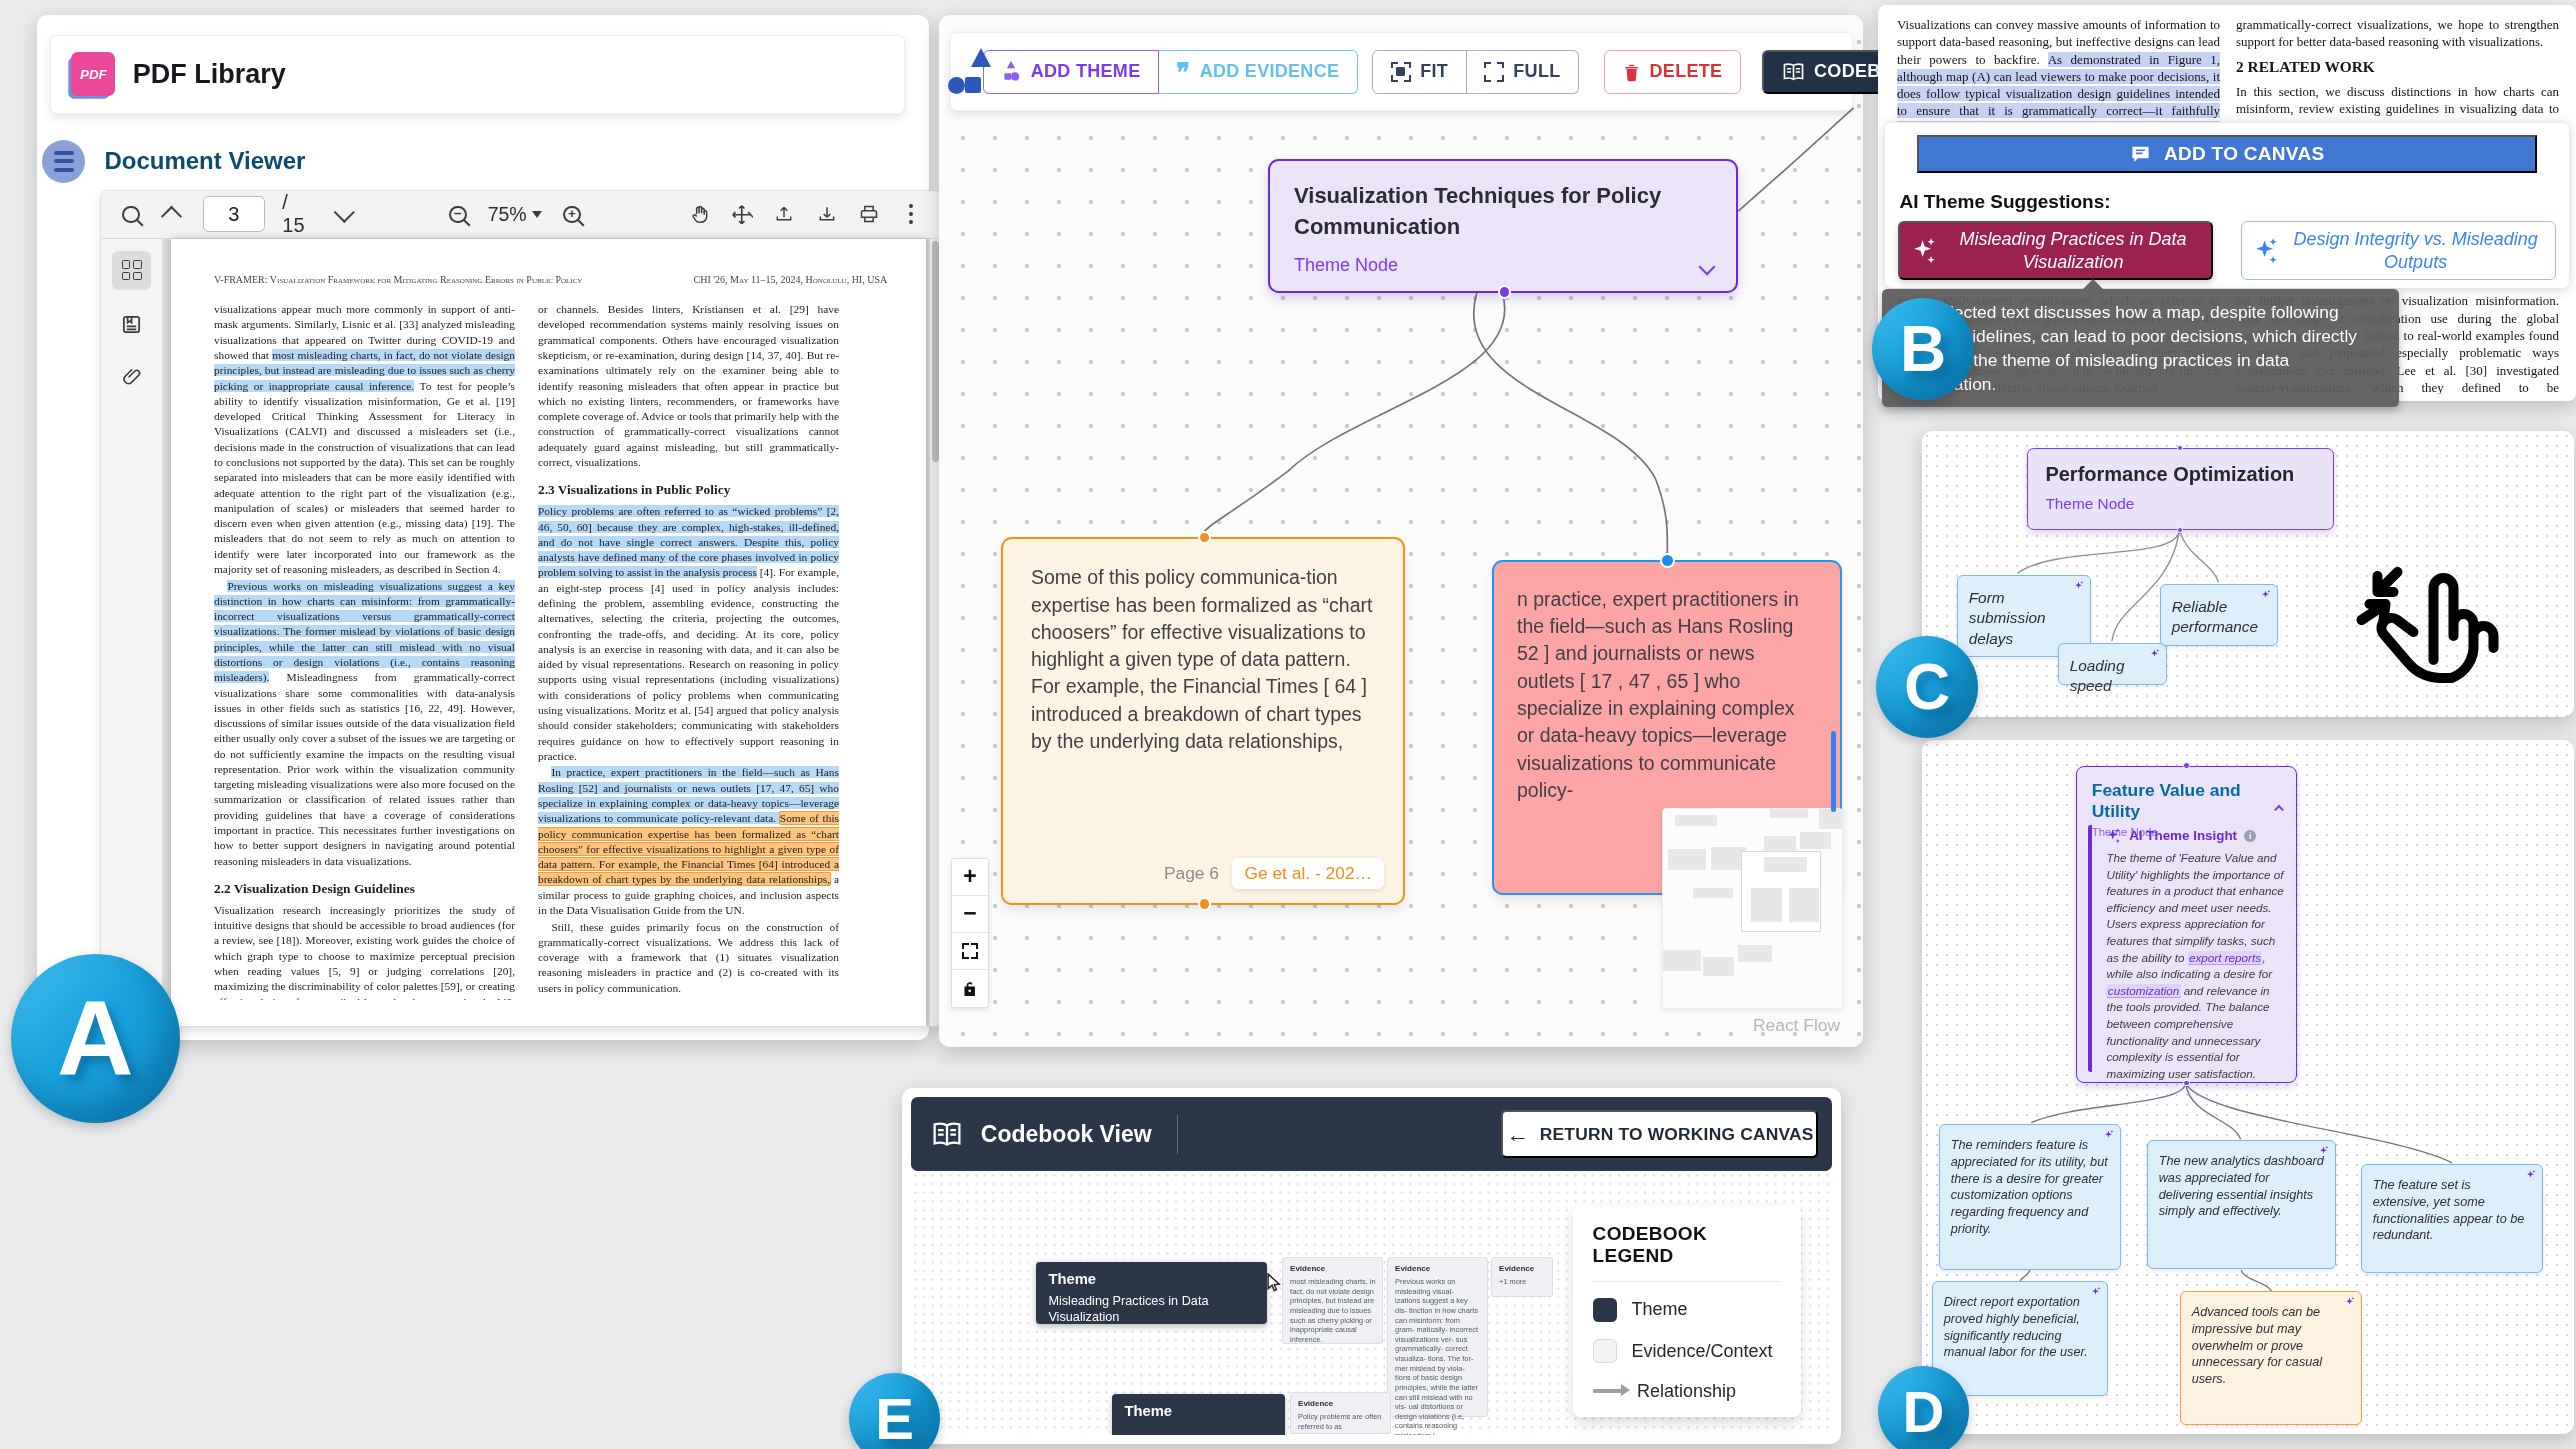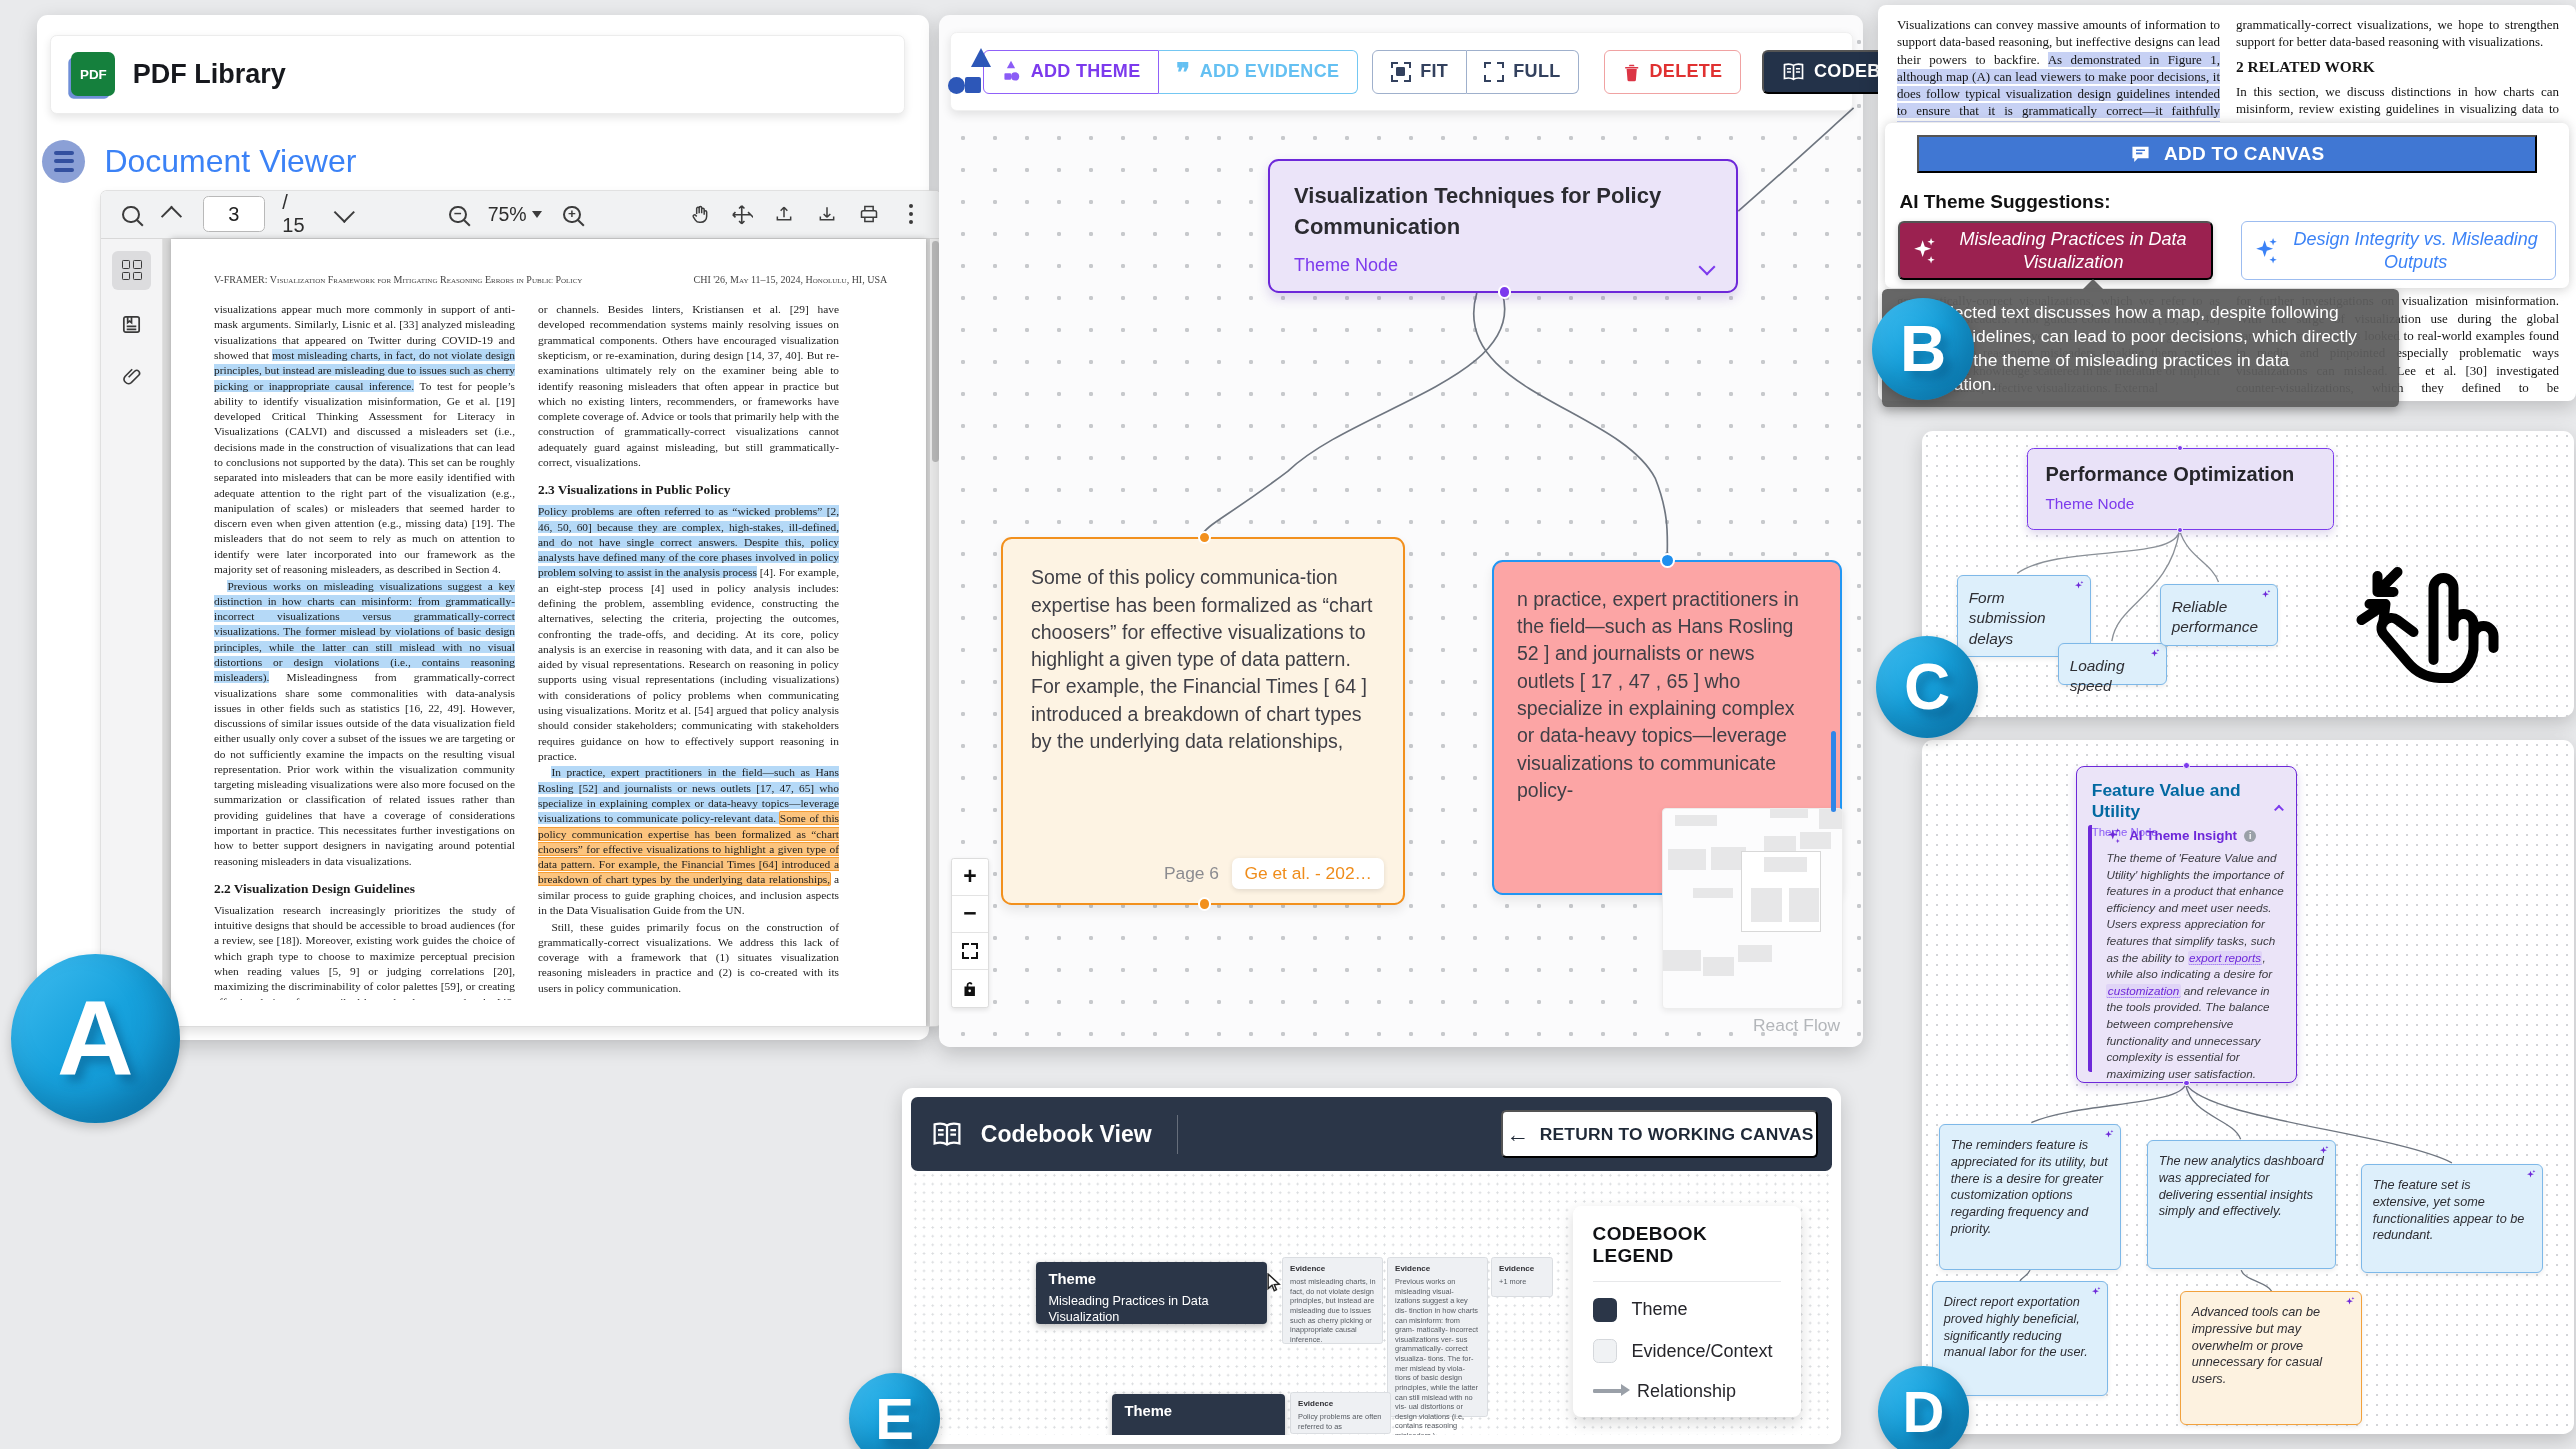--- a/index.html
+++ b/index.html
@@ -12,29 +12,29 @@
     background:linear-gradient(135deg,#41bdf0 0%,#17a2dd 48%,#0e8ecb 100%);
     box-shadow:inset -14.8px -17.4px 31px rgba(0,45,80,.28), 0 4px 10.7px rgba(0,0,0,.2);
     display:flex; align-items:center; justify-content:center; z-index:60;
     text-shadow:6.7px 6.7px 9.4px rgba(0,50,90,.35); }
 
   
   #panel-a { left:37px; top:14.8px; width:892px; height:1025px; }
   .a-header { position:absolute; left:13.4px; top:20px; width:855px; height:79px; background:#fff;
     border:0.7px solid #ececec; border-radius:6.7px; box-shadow:0 3.4px 8px rgba(0,0,0,.10);
     display:flex; align-items:center; padding-left:20px; gap:17.4px; }
-  .pdf-logo { width:44px; height:44px; background:#15803d; border-radius:6.7px; position:relative;
+  .pdf-logo { width:44px; height:44px; background:#ec4899; border-radius:6.7px; position:relative;
     display:flex; align-items:center; justify-content:center; color:#fff; font-size:13.4px; font-weight:800;
-    box-shadow:-4px 4px 0 -1.3px #6f8fd8; }
+    box-shadow:-4px 4px 0 -1.3px #6f8fd8;font-style:italic; }
   .a-title { font-size:27px; font-weight:700; color:#16181d; }
   .dv-row { position:absolute; left:5.4px; top:125px; display:flex; align-items:center; gap:19px; }
   .menu-circle { width:43px; height:43px; border-radius:50%; background:#8ba0d6; display:flex; flex-direction:column;
     align-items:center; justify-content:center; gap:4.7px; }
   .menu-circle span { width:20px; height:4px; border-radius:2px; background:#33509f; }
-  .dv-title { font-size:32px; font-weight:400; color:#3b82f6; }
+  .dv-title { font-size:24px; font-weight:700; color:#0c4a6e; }
   .pdf-viewer { position:absolute; left:64px; top:176px; width:840px; height:835px; background:#fff;
     border-radius:5.4px; box-shadow:0 0 0 0.7px #d9d9d9, 0 5.4px 12px rgba(0,0,0,.12); overflow:hidden; }
   .pdf-toolbar { height:48px; background:#f1f2f3; border-bottom:0.7px solid #d8d8d8; display:flex; align-items:center;
     padding:0 17.4px; gap:17.4px; color:#3c3c3c; }
   .tb-ico { width:27px; height:27px; display:flex; align-items:center; justify-content:center; }
   .mag { width:17.4px; height:17.4px; border:2px solid #3c3c3c; border-radius:50%; position:relative; }
   .mag::after { content:""; position:absolute; width:8px; height:2px; background:#3c3c3c; right:-6.7px; bottom:-2.7px; transform:rotate(45deg); }
   .mag .pm { position:absolute; inset:0; display:flex; align-items:center; justify-content:center; font-size:13.4px; font-weight:700; line-height:0; }
   .chev { width:14.8px; height:14.8px; border-left:2px solid #3c3c3c; border-top:2px solid #3c3c3c; }
   .chev.up { transform:rotate(45deg) translateY(2.7px); }

